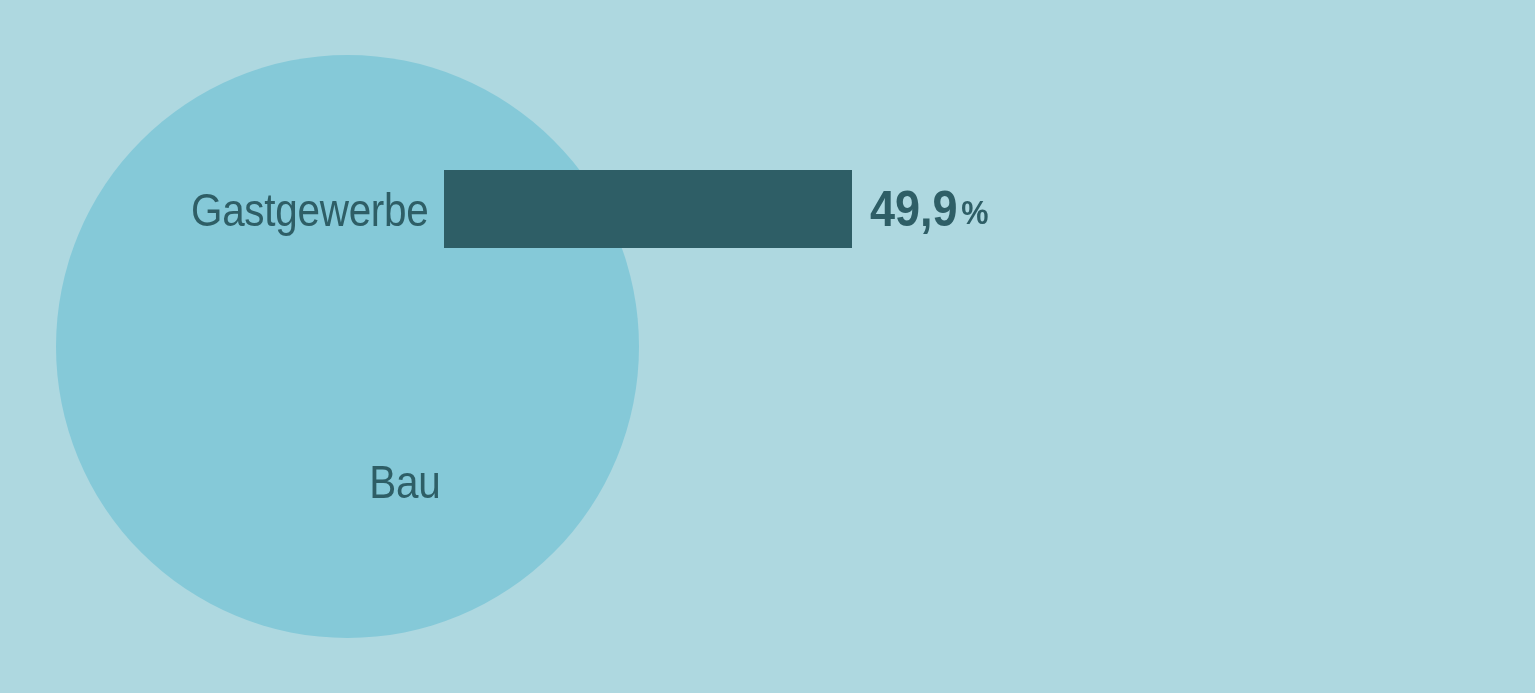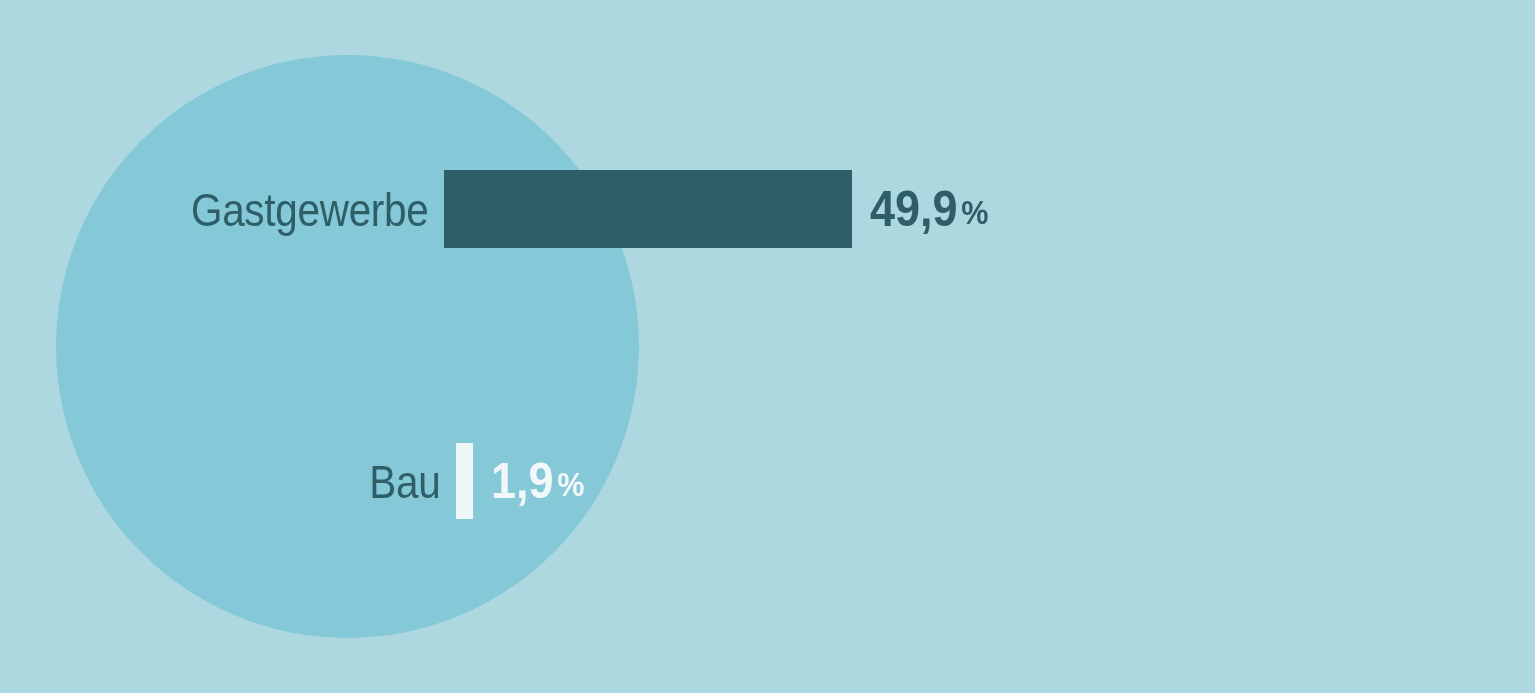--- a/index.html
+++ b/index.html
@@ -110,20 +110,16 @@
       <div class="cat-label">Gastgewerbe</div>
       <div class="bar-wrap">
         <span class="bar" style="width:408px;background:#2e5e66;"></span>
         <span class="value v-dark"><span>49,9</span><span class="pct">%</span></span>
       </div>
     </div>
 
 
     <div class="row row-3">
       <div class="cat-label">Bau</div>
-      <div class="bar-wrap">
-        <span class="bar" style="width:17px;background:#eef7f8;"></span>
-        <span class="value v-white"><span>1,9</span><span class="pct">%</span></span>
-      </div>
     </div>
 
   </div>
 </div>
 
 </body></html>

